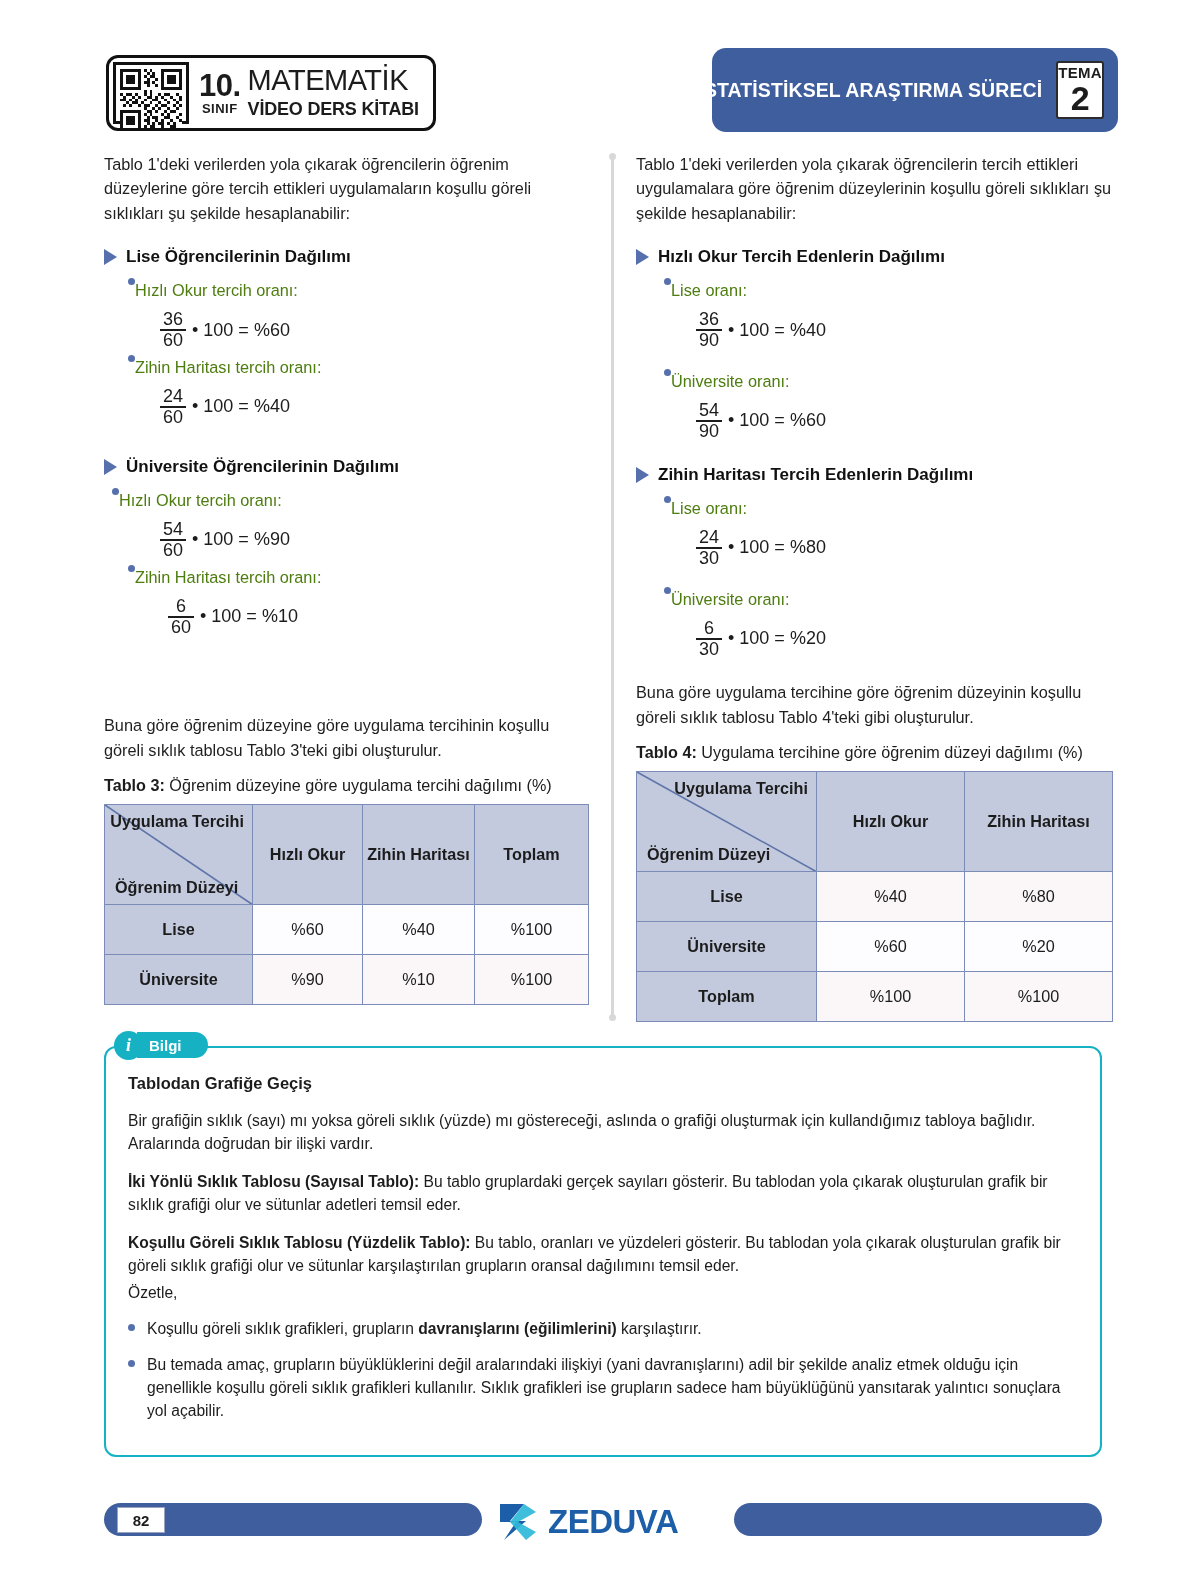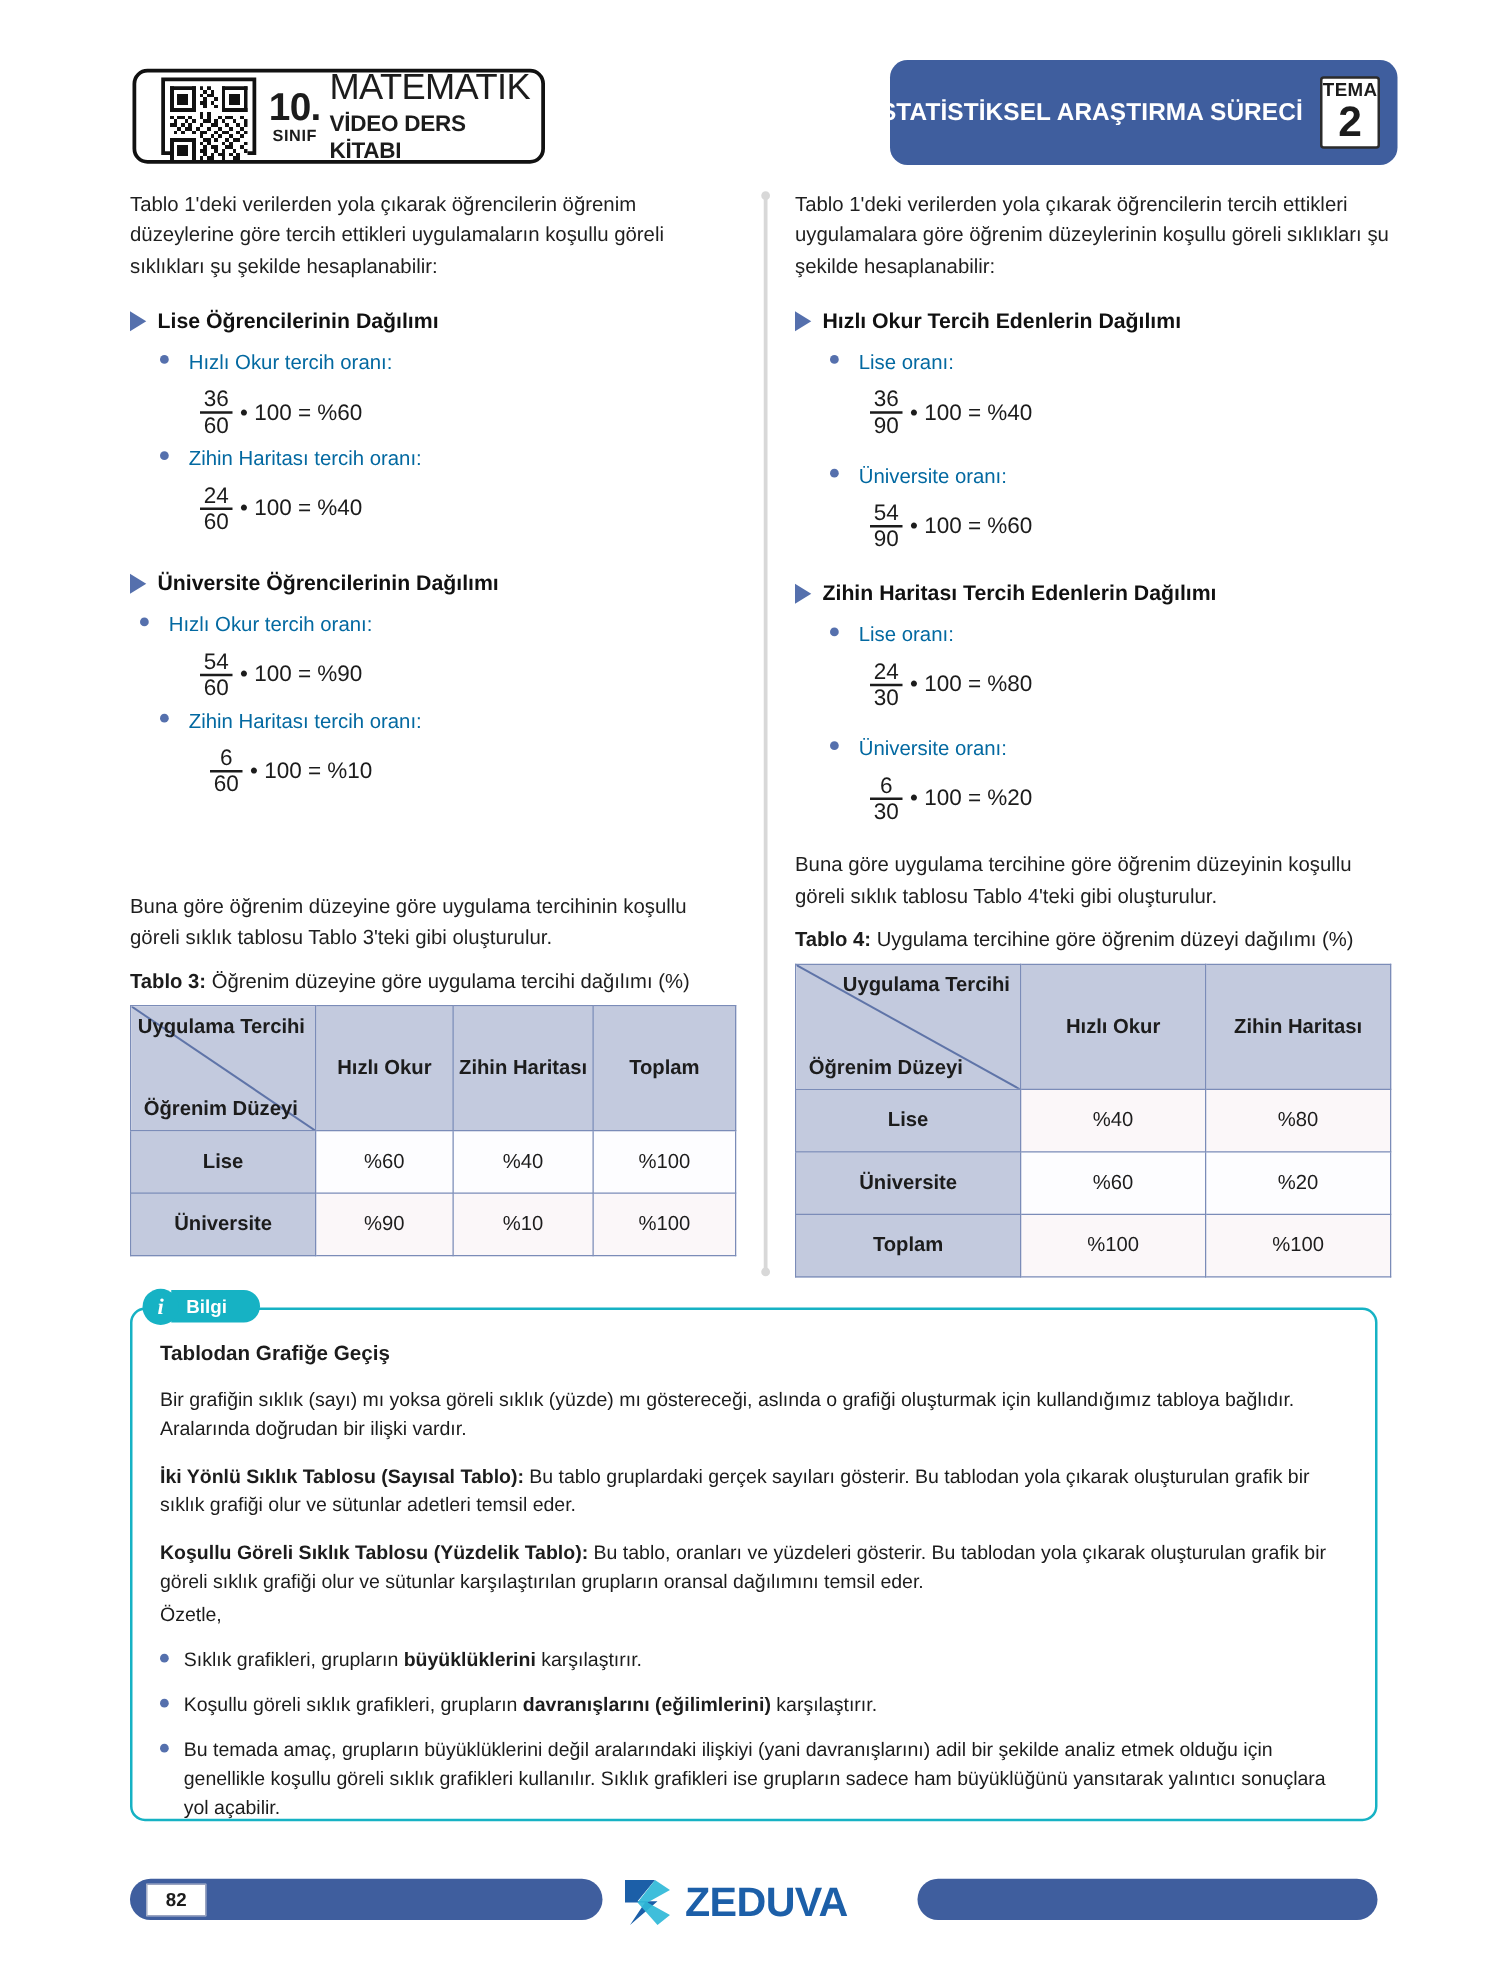--- a/index.html
+++ b/index.html
@@ -12,21 +12,20 @@
   .page { position: relative; width: 1200px; height: 1589px; padding: 0; }
 
   
   .header { position: absolute; top: 48px; left: 0; width: 1200px; height: 88px; }
   .logo-box {
     position: absolute; left: 106px; top: 7px;
     width: 330px; height: 76px;
     border: 3px solid #111; border-radius: 12px;
     display: flex; align-items: stretch; overflow: hidden;
     background: #fff;
-    padding-left: 16px;
   }
   .qr {
     width: 76px; margin: 4px 0 4px 4px;
     background: #fff; position: relative;
     border: 3px solid #111;
     flex: 0 0 76px;
   }
   .qr-inner { position: absolute; inset: 4px; }
   .logo-text { flex: 1; display: flex; align-items: center; padding-left: 10px; }
   .logo-grade {
@@ -79,22 +78,22 @@
     display: flex; align-items: center; gap: 9px;
     font-weight: bold; font-size: 17px; margin-top: 22px; color: #111;
   }
   .tri {
     width: 0; height: 0; flex: 0 0 auto;
     border-left: 13px solid #5570ad;
     border-top: 8px solid transparent;
     border-bottom: 8px solid transparent;
   }
   .bullet-line {
-    display: flex; align-items: center; gap: 16px;
-    font-size: 16.3px; color: #0369a1;
+    display: flex; align-items: flex-start; gap: 0;
+    font-size: 16.3px; color: #4d7c0f;
   }
   .dot {
     width: 7px; height: 7px; border-radius: 50%;
     background: #5570ad; flex: 0 0 auto; position: relative; top: -3px;
   }
   .frac-row { display: flex; align-items: center; font-size: 18px; }
   .frac {
     display: inline-flex; flex-direction: column; align-items: center;
     line-height: 1.05; margin-right: 6px;
   }
@@ -549,24 +548,20 @@
         <b>İki Yönlü Sıklık Tablosu (Sayısal Tablo):</b><span> Bu tablo gruplardaki gerçek sayıları gösterir. Bu tablodan yola çıkarak oluşturulan grafik bir sıklık grafiği olur ve sütunlar adetleri temsil eder.</span>
       </div>
       <div class="info-p" style="margin-bottom:4px;">
         <b>Koşullu Göreli Sıklık Tablosu (Yüzdelik Tablo):</b><span> Bu tablo, oranları ve yüzdeleri gösterir. Bu tablodan yola çıkarak oluşturulan grafik bir göreli sıklık grafiği olur ve sütunlar karşılaştırılan grupların oransal dağılımını temsil eder.</span>
       </div>
       <div class="info-p" style="margin-bottom:12px;">Özetle,</div>
 
       <div class="info-bullets">
         <div class="info-bullet">
           <span class="dot2"></span>
-          <span><span>Sıklık grafikleri, grupların </span><b>büyüklüklerini</b><span> karşılaştırır.</span></span>
-        </div>
-        <div class="info-bullet">
-          <span class="dot2"></span>
           <span><span>Koşullu göreli sıklık grafikleri, grupların </span><b>davranışlarını (eğilimlerini)</b><span> karşılaştırır.</span></span>
         </div>
         <div class="info-bullet">
           <span class="dot2"></span>
           <span>Bu temada amaç, grupların büyüklüklerini değil aralarındaki ilişkiyi (yani davranışlarını) adil bir şekilde analiz etmek olduğu için genellikle koşullu göreli sıklık grafikleri kullanılır. Sıklık grafikleri ise grupların sadece ham büyüklüğünü yansıtarak yalıntıcı sonuçlara yol açabilir.</span>
         </div>
       </div>
     </div>
   </div>
 

